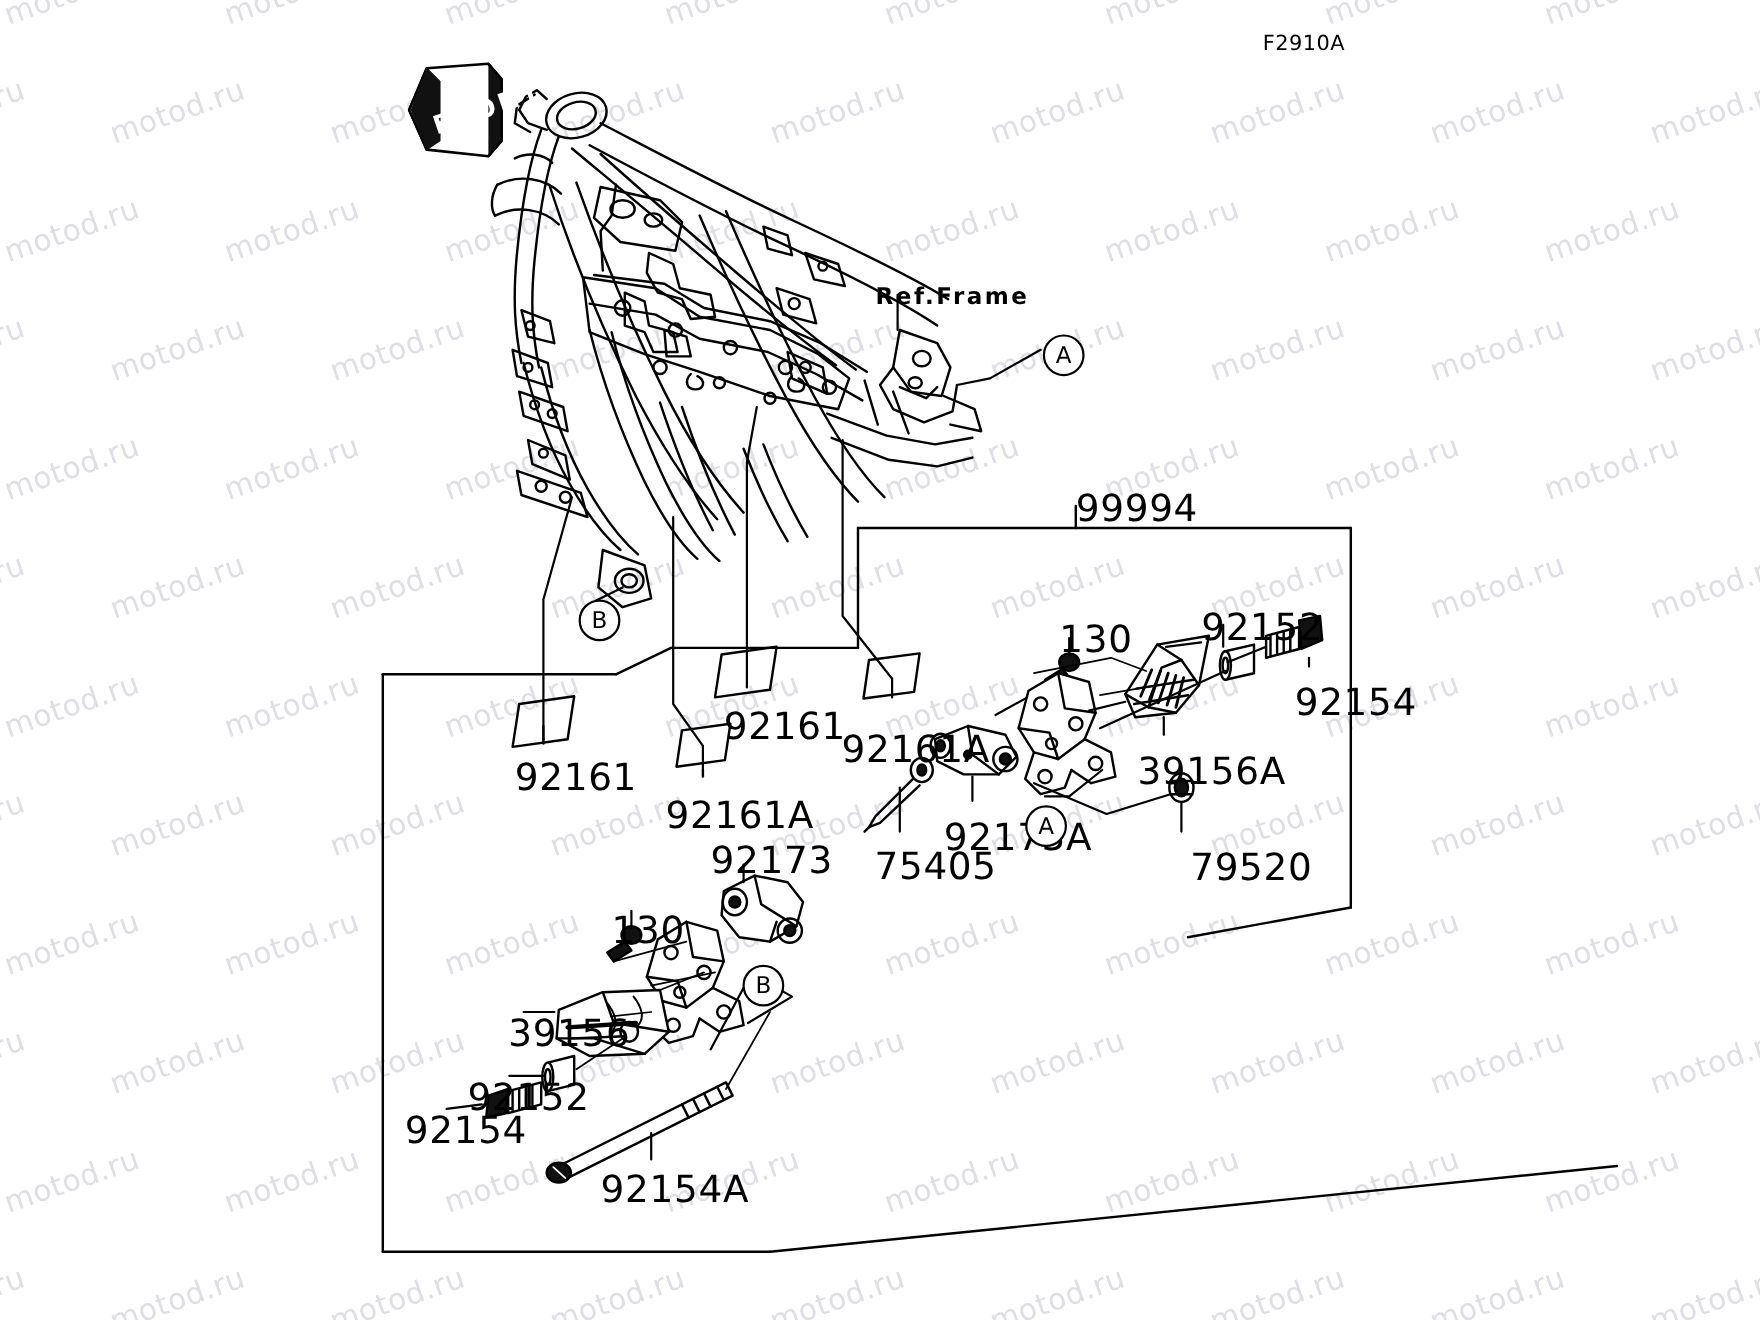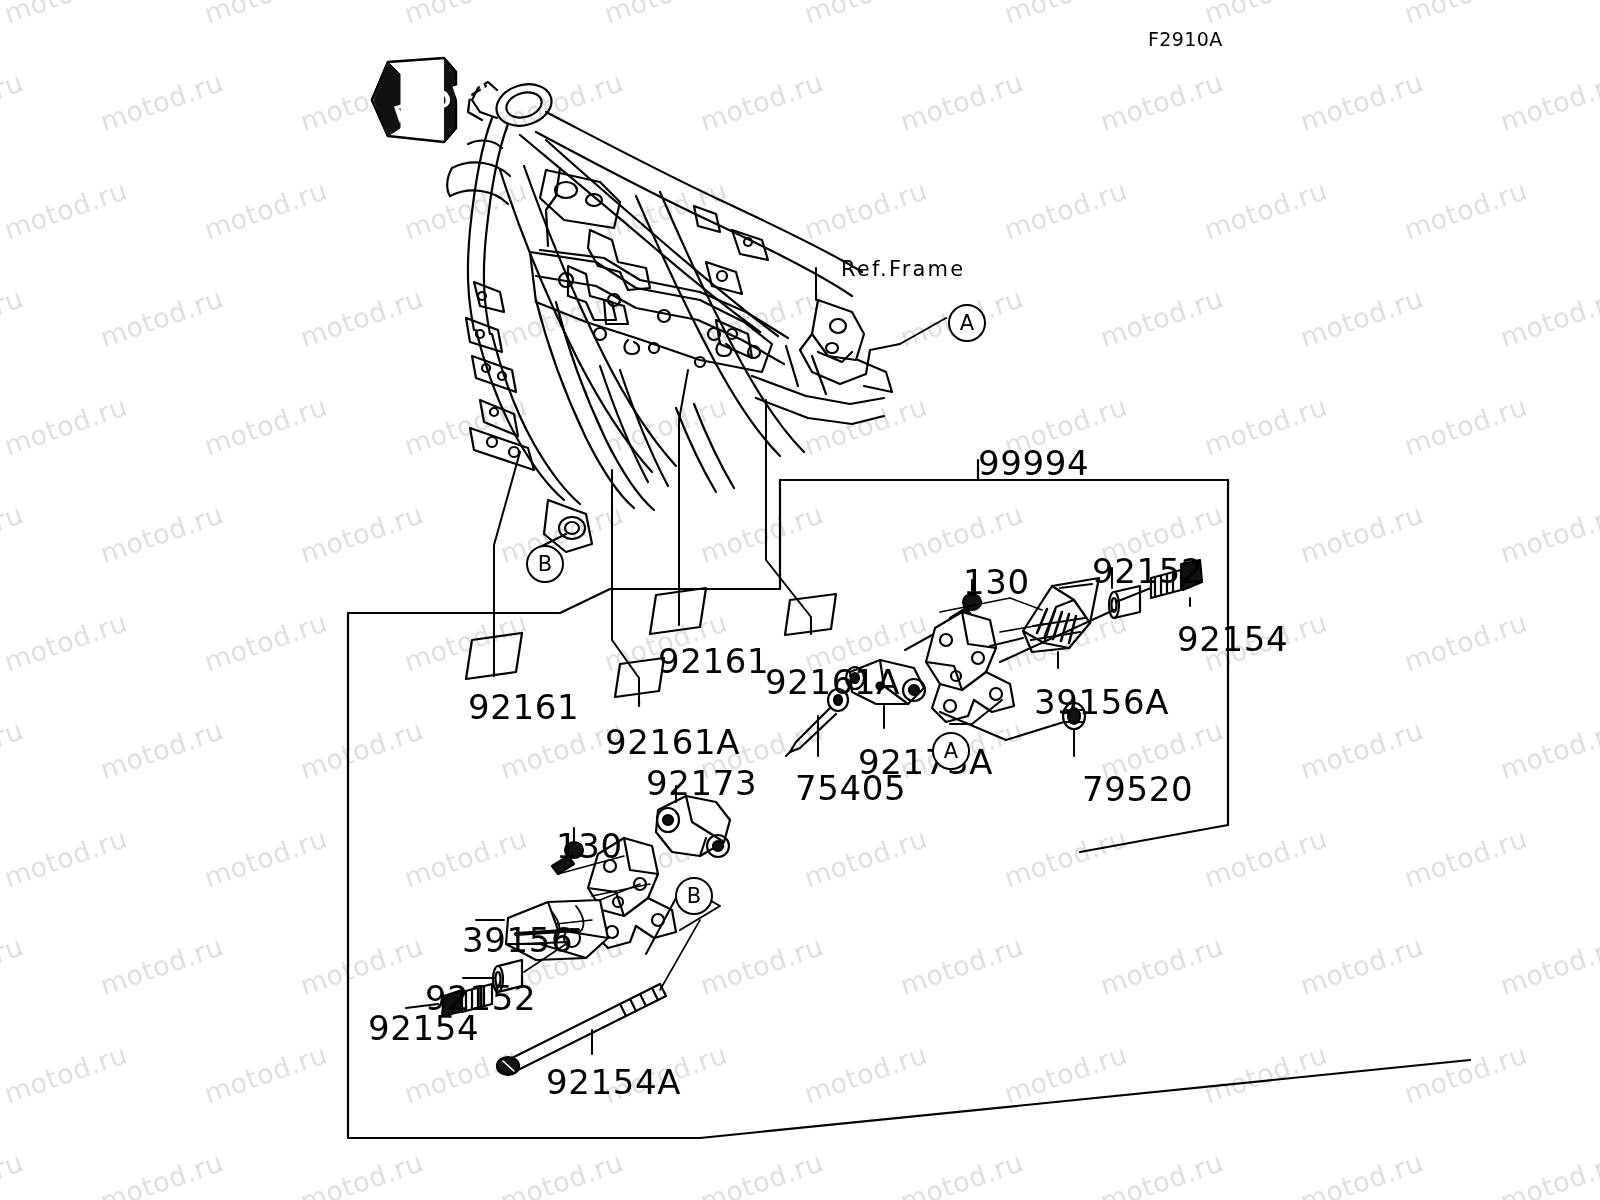--- a/index.html
+++ b/index.html
@@ -466,21 +466,21 @@
         <path d="M816 268 L816 300"></path>
       </g>
 
     </g>
   </svg>
 
   <div class="lbl code" style="left:1148px;top:28px;">F2910A</div>
 
   <div class="fronttxt" style="left:392px;top:86px;color:#fff;">FRONT</div>
 
-  <div class="lbl reftxt" style="left:841px;top:257px;">Ref.Frame</div>
+  <div class="lbl reftxt" style="left:796px;top:257px;font-weight:bold;">Ref.Frame</div>
 
   <div id="callout-layer">
       <div class="lbl partno" style="left: 468px; top: 687px;">92161</div>
       <div class="lbl partno" style="left: 605px; top: 722px;">92161A</div>
       <div class="lbl partno" style="left: 658px; top: 641px;">92161</div>
       <div class="lbl partno" style="left: 765px; top: 662px;">92161A</div>
       <div class="lbl partno" style="left: 978px; top: 443px;">99994</div>
       <div class="lbl partno" style="left: 963px; top: 562px;">130</div>
       <div class="lbl partno" style="left: 1092px; top: 551px;">92152</div>
       <div class="lbl partno" style="left: 1177px; top: 619px;">92154</div>

